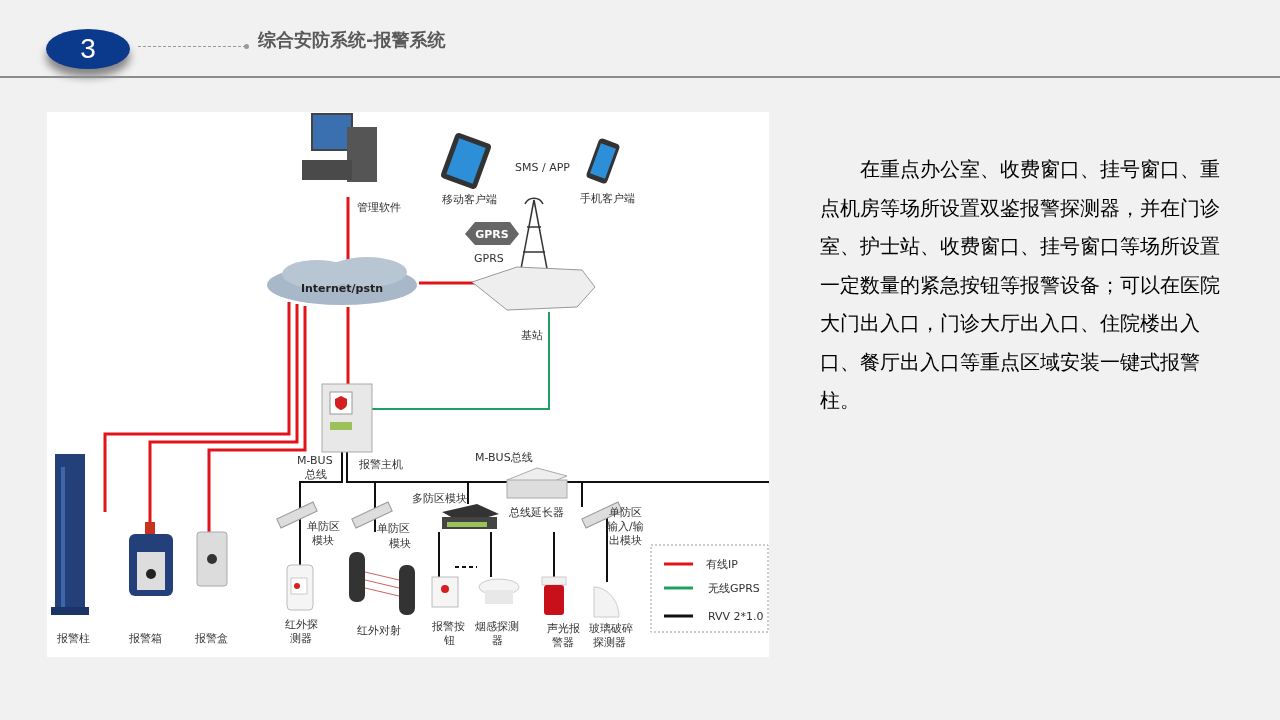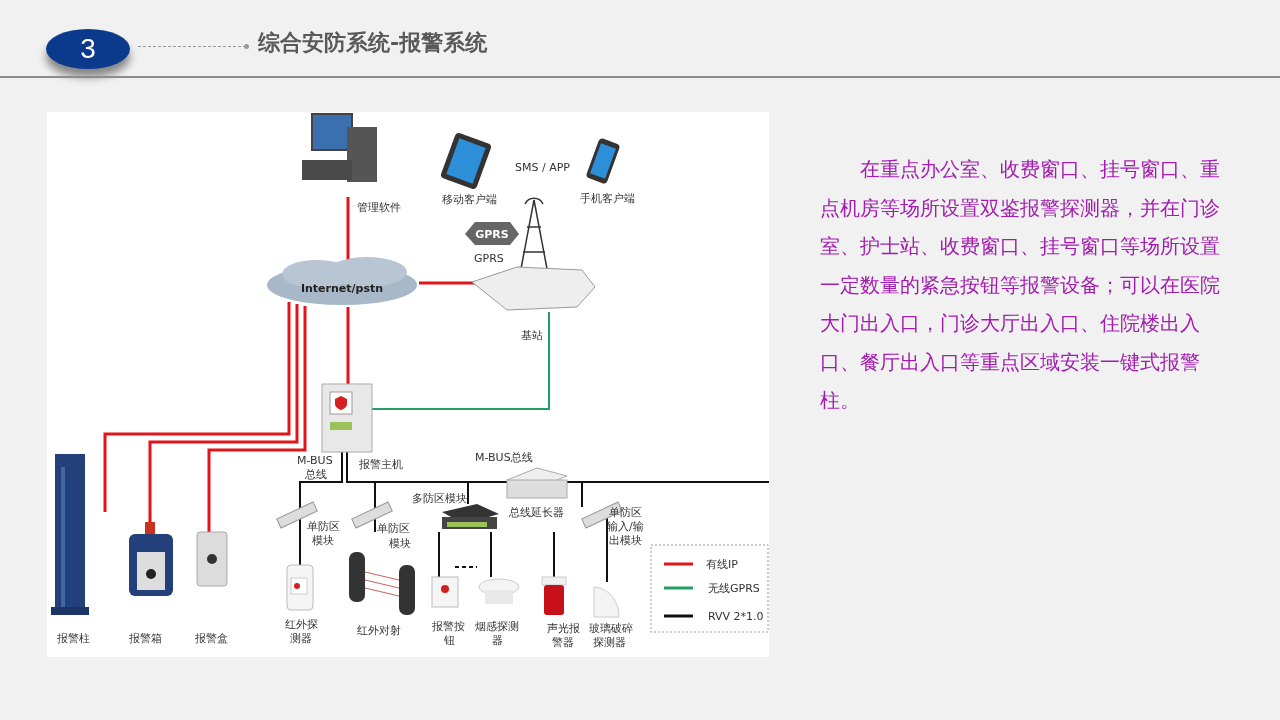--- a/index.html
+++ b/index.html
@@ -1,25 +1,25 @@
 <!DOCTYPE html>
 <html><head>
 <meta charset="utf-8">
 <style>
   html,body{margin:0;padding:0;}
   body{width:1280px;height:720px;background:#f1f1f1;position:relative;overflow:hidden;font-family:"DejaVu Sans","Liberation Sans",sans-serif;}
   .badge{position:absolute;left:46px;top:29px;width:84px;height:40px;border-radius:50%;background:#0b3a8c;box-shadow:0 8px 8px rgba(0,0,0,0.45);color:#fff;font-size:28px;line-height:40px;text-align:center;font-family:"Liberation Sans",sans-serif;}
   .dots{position:absolute;left:138px;top:46px;width:108px;border-top:1px dashed #999;}
   .dotend{position:absolute;left:244px;top:44px;width:5px;height:5px;border-radius:50%;background:#999;}
-  .title{position:absolute;left:258px;top:28px;font-size:22px;font-weight:bold;color:#595959;font-family:"DejaVu Sans",sans-serif;letter-spacing:0px;}
+  .title{position:absolute;left:258px;top:28px;font-size:18px;font-weight:bold;color:#595959;font-family:"DejaVu Sans",sans-serif;letter-spacing:0px;}
   .rule{position:absolute;left:0;top:76px;width:1280px;height:2px;background:#8c8c8c;}
   .diagram{position:absolute;left:47px;top:112px;width:722px;height:545px;background:#fff;}
   .diagram svg{position:absolute;left:0;top:0;}
   .lbl{font-family:"DejaVu Sans",sans-serif;font-size:11px;fill:#333;}
-  .desc{position:absolute;left:820px;top:150px;width:410px;font-size:20px;line-height:38.5px;color:#a21caf;font-family:"DejaVu Sans",sans-serif;text-indent:2em;}
+  .desc{position:absolute;left:820px;top:150px;width:410px;font-size:20px;line-height:38.5px;color:#000000;font-family:"DejaVu Sans",sans-serif;text-indent:2em;}
 </style>
 </head>
 <body>
 
 <div class="badge">3</div>
 <div class="dots"></div>
 <div class="dotend"></div>
 <div class="title">综合安防系统-报警系统</div>
 <div class="rule"></div>
 

